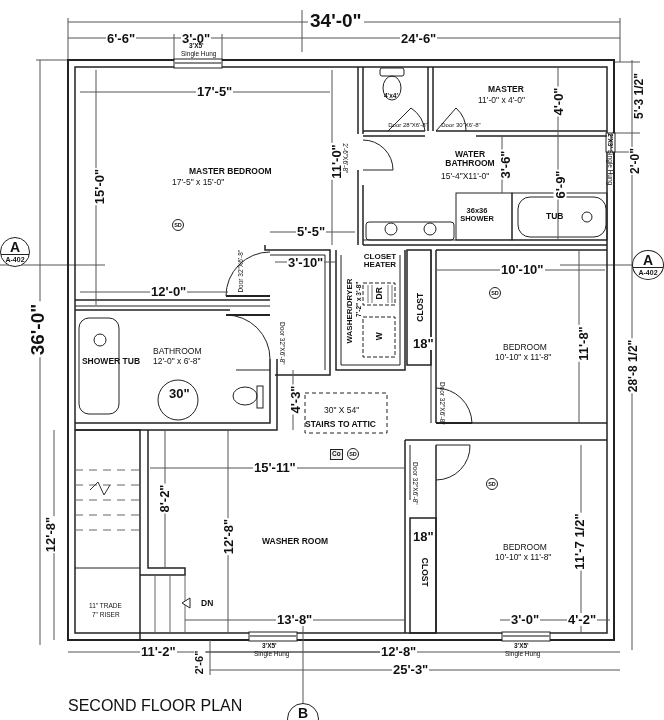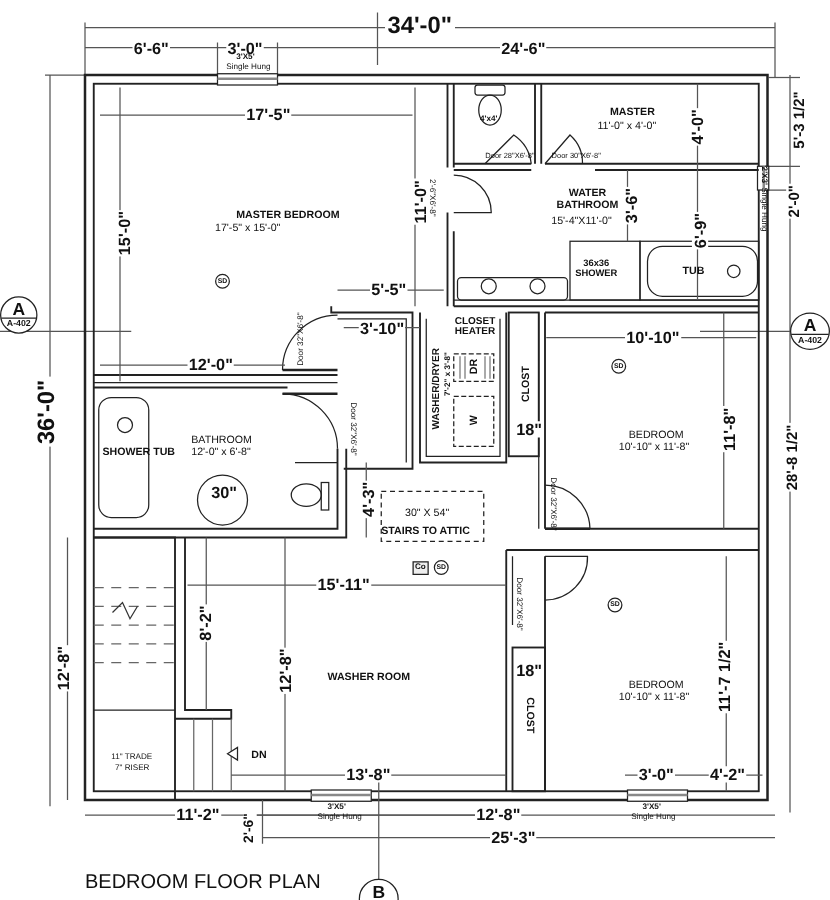--- a/index.html
+++ b/index.html
@@ -282,13 +282,13 @@
 
 <div class="sd" style="left:486px;top:478px;">SD</div>
 <div class="lbl dim" style="left:412px;top:530px;">18"</div>
 <div class="lbl room rot" style="left:410px;top:568px;transform:rotate(90deg);">CLOST</div>
 <div class="lbl room" style="left:503px;top:543px;font-weight:normal;">BEDROOM</div>
 <div class="lbl roomdim" style="left:495px;top:553px;font-weight:normal;">10'-10" x 11'-8"</div>
 <div class="lbl dim rot" style="left:550px;top:535px;transform:rotate(-90deg);">11'-7 1/2"</div>
 <div class="lbl dim" style="left:510px;top:613px;">3'-0"</div>
 <div class="lbl dim" style="left:567px;top:613px;">4'-2"</div>
 
-<div class="lbl title" style="left:68px;top:698px;">BEDROOM FLOOR PLAN</div>
+<div class="lbl title" style="left:68px;top:698px;">SECOND FLOOR PLAN</div>
 
 </body></html>

